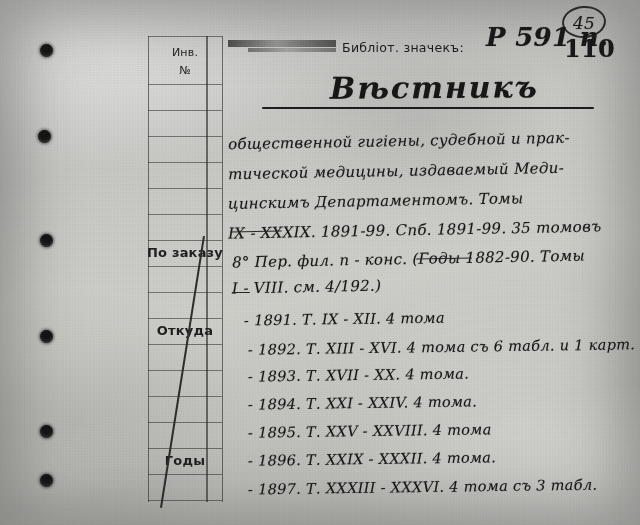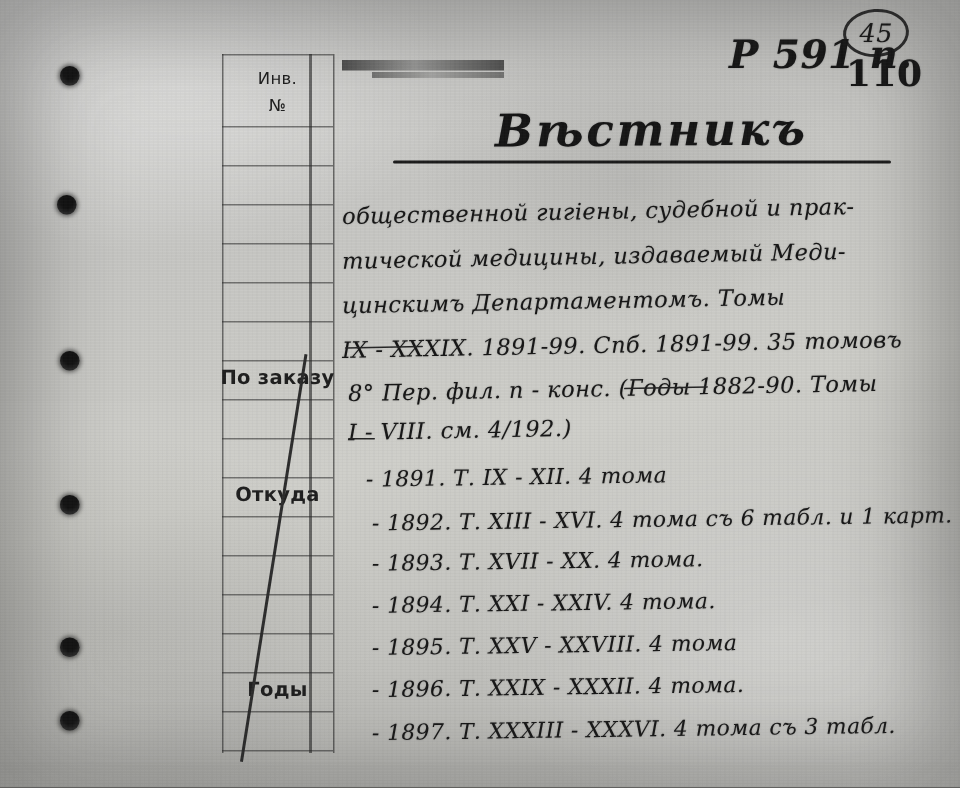--- a/index.html
+++ b/index.html
@@ -198,20 +198,21 @@
   <div class="formlabel small" style="left:148px; top:453px; width:74px;">Годы</div>
 
   <div class="slash" style="left:203px; top:236px; width:2px; height:275px; transform: rotate(9deg);"></div>
 
   <div class="ovalmark" style="left:562px; top:6px; width:40px; height:28px; transform: rotate(-4deg);"></div>
   <div class="hand num" style="left:573px; top:13px;">45</div>
 
   <div class="smudge" style="left:228px; top:40px; width:108px; height:7px;"></div>
   <div class="smudge" style="left:248px; top:48px; width:88px; height:4px; opacity:.7;"></div>
 
+  <div class="stamped" style="left:342px; top:40px;">Библiот. значекъ:</div>
 
   <div class="hand bignum" style="left:486px; top:22px;font-style:italic;">Р 591 п.</div>
 
   <div class="hand bignum" style="left:564px; top:34px; font-size:24px;">110</div>
 
   <div class="hand title sk0" style="left:330px; top:70px;">Вѣстникъ</div>
   <div class="penline" style="left:262px; top:107px; width:332px;"></div>
 
   <div class="hand body sk1" style="left:228px; top:132px;">общественной гигіены, судебной и прак-</div>
   <div class="hand body sk1" style="left:228px; top:162px;">тической медицины, издаваемый Меди-</div>

